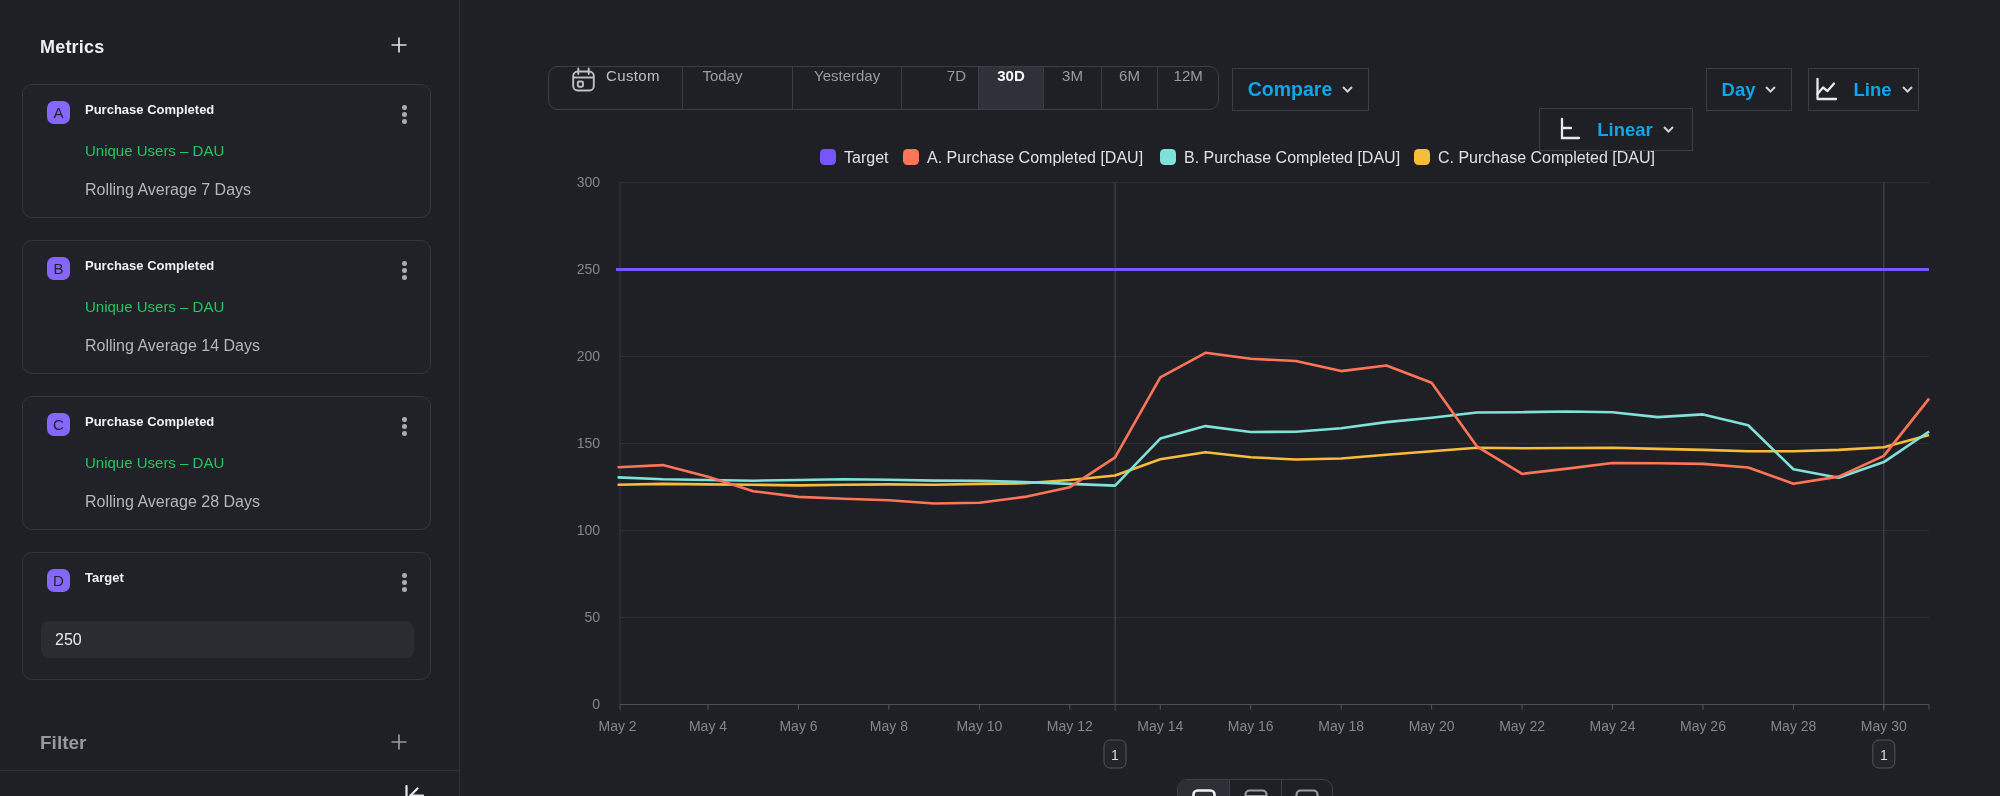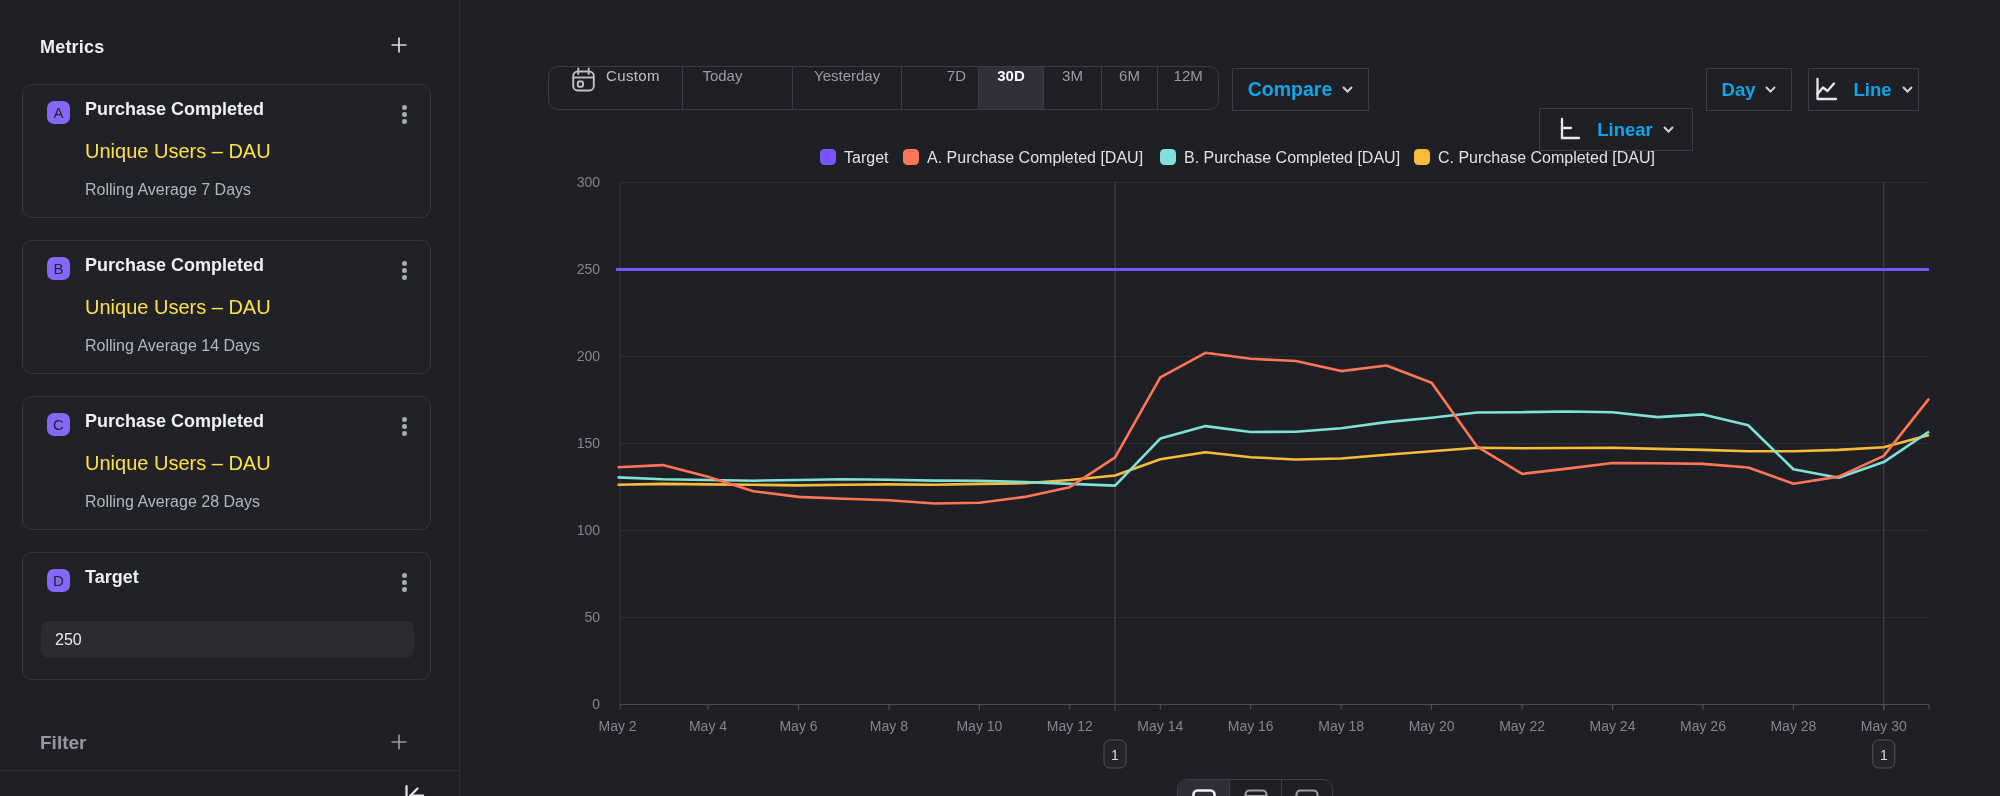--- a/index.html
+++ b/index.html
@@ -4,22 +4,22 @@
 <style>
   * { margin:0; padding:0; box-sizing:border-box; }
   html,body { width:2000px; height:796px; overflow:hidden; }
   body { background:#1f2025; font-family:"Liberation Sans", sans-serif; position:relative; }
   .abs { position:absolute; }
   
   #sidebar { position:absolute; left:0; top:0; width:460px; height:796px; border-right:1px solid #2f3036; }
   .sb-head { position:absolute; left:40px; top:37px; font-size:18px; font-weight:700; color:#edeef1; letter-spacing:.2px; }
   .card { position:absolute; left:22px; width:409px; border:1px solid #36373e; border-radius:10px; background:#212228; }
   .badge { position:absolute; left:24px; top:16px; width:23px; height:23px; border-radius:7px; background:#8568f9; color:#23242a; font-size:15px; font-weight:400; display:flex; align-items:center; justify-content:center; }
-  .card-title { position:absolute; left:62px; top:15px; font-size:18px; font-weight:700; color:#eef0f2; letter-spacing:0; line-height:19px; }
-  .sub1 { position:absolute; left:62px; top:58px; font-size:20px; color:#fde047; line-height:16px; }
+  .card-title { position:absolute; left:62px; top:15px; font-size:13px; font-weight:700; color:#eef0f2; letter-spacing:0; line-height:19px; }
+  .sub1 { position:absolute; left:62px; top:58px; font-size:15px; color:#22c55e; line-height:16px; }
   .sub2 { position:absolute; left:62px; top:97px; font-size:16px; color:#b4b6bd; line-height:16px; }
   .kebab { position:absolute; right:24px; top:20px; width:4px; }
   .kebab i { display:block; width:4.6px; height:4.6px; border-radius:50%; background:#a9abb1; margin:0 0 2.4px 0; }
   .filter-lbl { position:absolute; left:40px; top:733px; font-size:19px; font-weight:700; color:#97989f; line-height:19px; }
   
   .seg { position:absolute; left:548px; top:66px; width:671px; height:44px; border:1px solid #3c3d44; border-radius:10px; display:flex; align-items:stretch; }
   .seg > div { display:flex; align-items:flex-start; justify-content:center; font-size:15px; color:#9b9ca3; border-left:1px solid #3c3d44; }
   .seg > div:first-child { border-left:none; }
   .seg .on { background:#303138; color:#f4f5f7; font-weight:700; }
   .btn { position:absolute; top:68px; height:43px; border:1px solid #3c3d44; border-radius:0; display:flex; align-items:center; justify-content:center; color:#0ea5e9; font-size:18.5px; font-weight:700; letter-spacing:0; }

